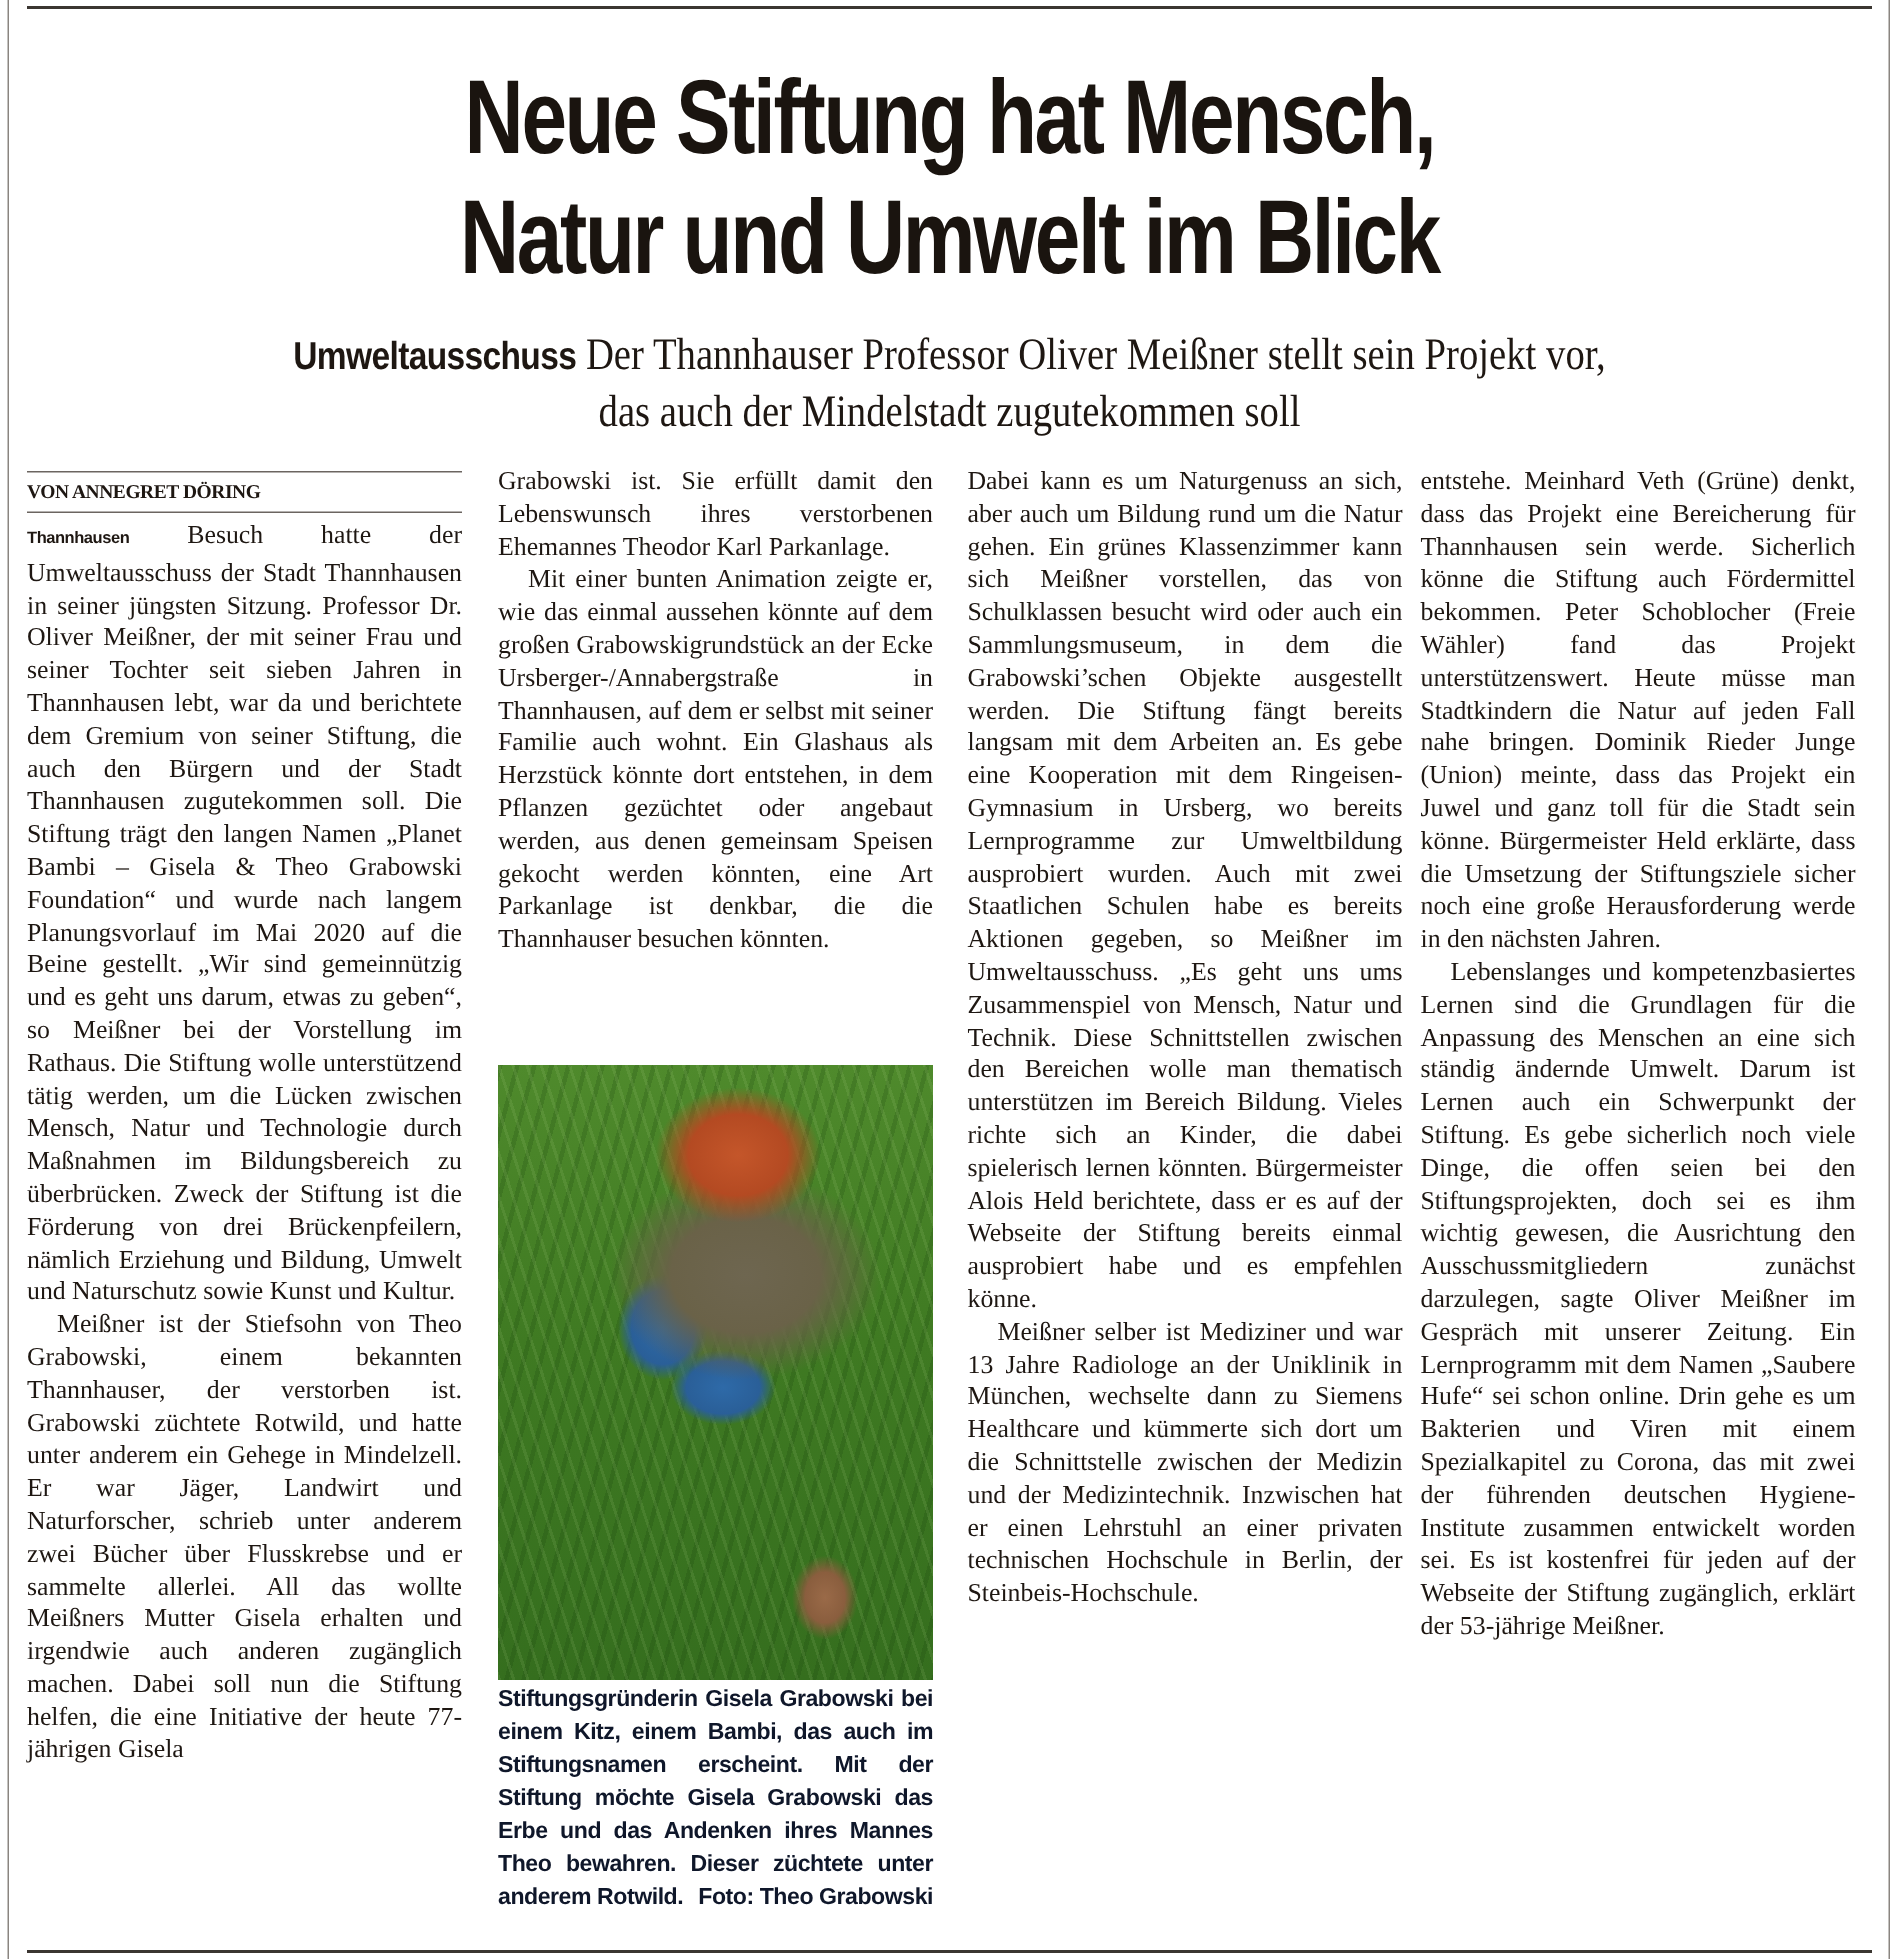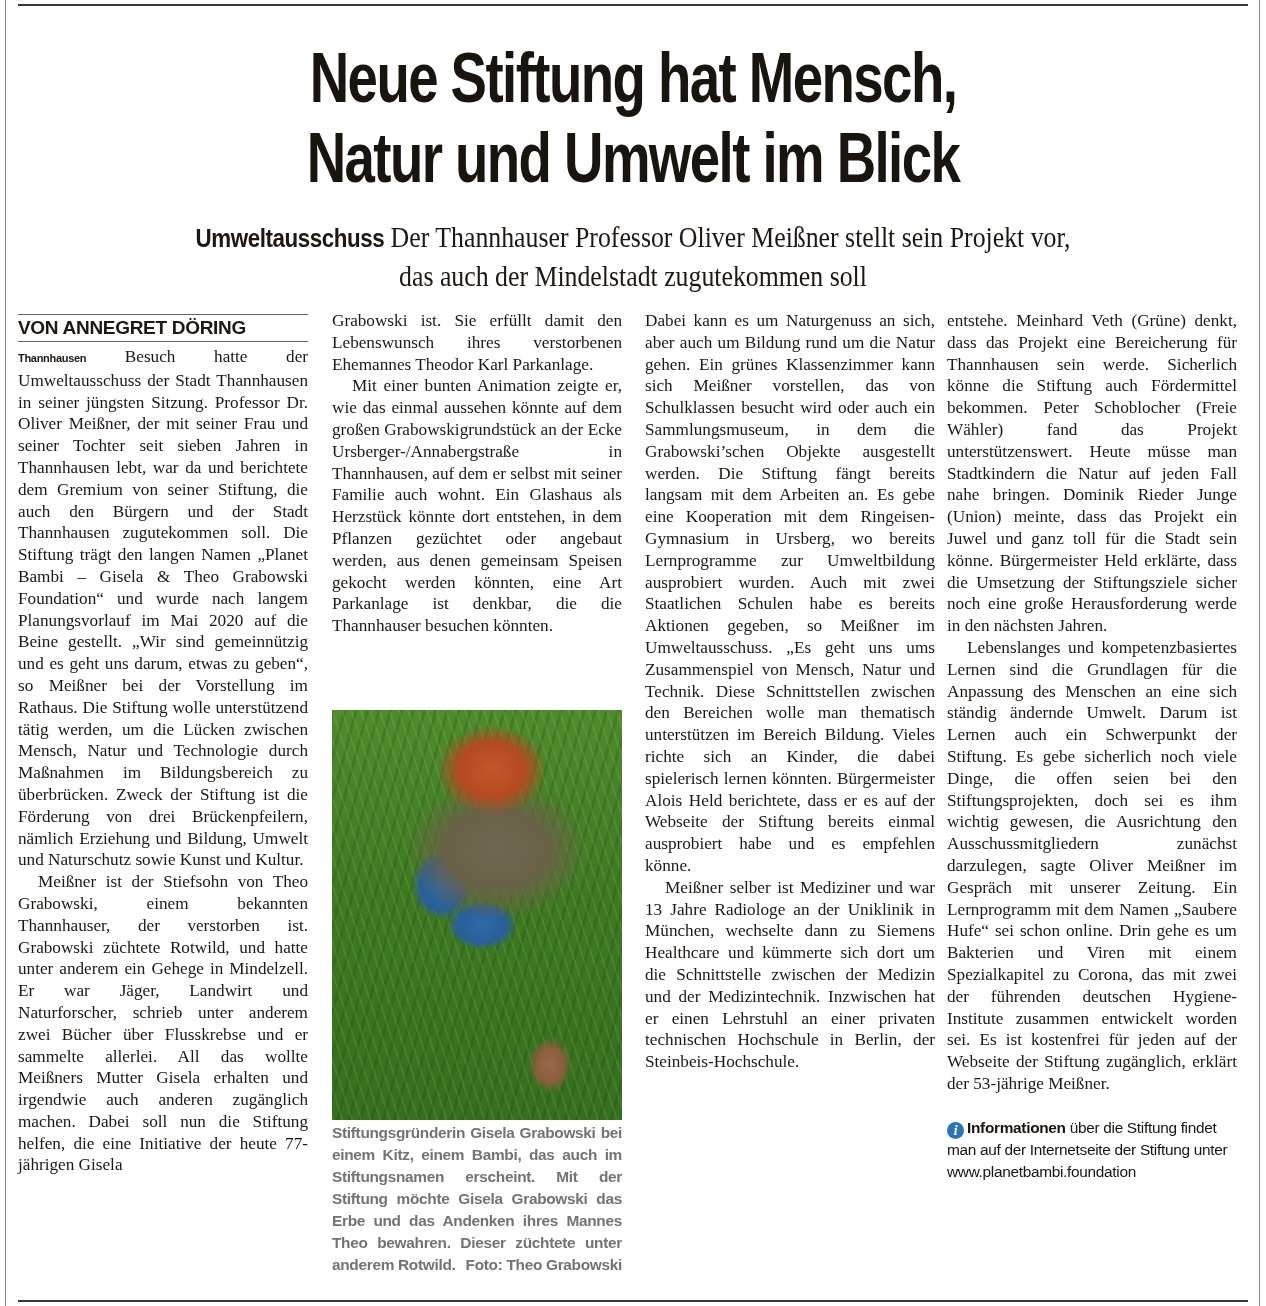--- a/index.html
+++ b/index.html
@@ -37,42 +37,42 @@
   }
   .col p { margin: 0; }
   .col p.indent { text-indent: 20px; }
   .col1 { left: 18px; }
   .col2 { left: 332px; }
   .col3 { left: 645px; }
   .col4 { left: 947px; }
 
   .byline {
     border-top: 1px solid #6b6560; border-bottom: 1px solid #6b6560;
-    font-family: Liberation Sans, sans-serif; font-weight: bold; font-size: 19px;
+    font-family: Liberation Serif, serif; font-weight: bold; font-size: 13px;
     line-height: 26px; height: 26px; margin: 4px 0 4px 0; letter-spacing: -0.3px;
   }
   .dateline { font-family: "Liberation Sans", sans-serif; font-weight: bold; font-size: 11px; letter-spacing: -0.3px; }
 
   .photo {
     position: absolute; left: 332px; top: 710px; width: 290px; height: 410px;
     overflow: hidden;
     background:
       radial-gradient(ellipse 55px 45px at 160px 60px, #c4562a 0%, #b44a22 60%, rgba(180,74,34,0) 100%),
       radial-gradient(ellipse 90px 70px at 165px 140px, #6e6650 0%, #6a6248 55%, rgba(106,98,72,0) 100%),
       radial-gradient(ellipse 30px 35px at 110px 175px, #2e6aa8 0%, #2a5f98 70%, rgba(42,95,152,0) 100%),
       radial-gradient(ellipse 35px 25px at 150px 215px, #2e6aa8 0%, #2a5f98 70%, rgba(42,95,152,0) 100%),
       radial-gradient(ellipse 22px 28px at 218px 355px, #9a6a48 0%, #8a5e3e 60%, rgba(138,94,62,0) 100%),
       repeating-linear-gradient(72deg, rgba(200,230,160,0.10) 0 2px, rgba(0,0,0,0) 2px 9px),
       repeating-linear-gradient(105deg, rgba(20,60,10,0.18) 0 3px, rgba(0,0,0,0) 3px 11px),
       linear-gradient(180deg, #4f8a2c 0%, #3f7a22 45%, #356e1e 100%);
   }
   .caption {
     position: absolute; left: 332px; top: 1122px; width: 290px;
     font-family: "Liberation Sans", sans-serif; font-weight: bold; font-size: 15.4px; line-height: 22px;
-    text-align: justify; letter-spacing: -0.3px; color: #737373;
+    text-align: justify; letter-spacing: -0.3px; color: #0f172a;
   }
   .caption .credit { font-weight: bold; float: right; letter-spacing: -0.3px; }
 
   .infobox {
     margin-top: 22px;
     font-family: "Liberation Sans", sans-serif; font-size: 15.4px; line-height: 22px;
     text-align: left; letter-spacing: -0.3px; color: #1a140f;
   }
   .infobox .info-title { font-weight: bold; }
   .info-icon {
@@ -116,18 +116,15 @@
 </div>
 
 <div class="col col3">
   <p>Dabei kann es um Naturgenuss an sich, aber auch um Bildung rund um die Natur gehen. Ein grünes Klassenzimmer kann sich Meißner vorstellen, das von Schulklassen besucht wird oder auch ein Sammlungsmuseum, in dem die Grabowski’schen Objekte ausgestellt werden. Die Stiftung fängt bereits langsam mit dem Arbeiten an. Es gebe eine Kooperation mit dem Ringeisen-Gymnasium in Ursberg, wo bereits Lernprogramme zur Umweltbildung ausprobiert wurden. Auch mit zwei Staatlichen Schulen habe es bereits Aktionen gegeben, so Meißner im Umweltausschuss. „Es geht uns ums Zusammenspiel von Mensch, Natur und Technik. Diese Schnittstellen zwischen den Bereichen wolle man thematisch unterstützen im Bereich Bildung. Vieles richte sich an Kinder, die dabei spielerisch lernen könnten. Bürgermeister Alois Held berichtete, dass er es auf der Webseite der Stiftung bereits einmal ausprobiert habe und es empfehlen könne.</p>
   <p class="indent">Meißner selber ist Mediziner und war 13 Jahre Radiologe an der Uniklinik in München, wechselte dann zu Siemens Healthcare und kümmerte sich dort um die Schnittstelle zwischen der Medizin und der Medizintechnik. Inzwischen hat er einen Lehrstuhl an einer privaten technischen Hochschule in Berlin, der Steinbeis-Hochschule.</p>
 </div>
 
 <div class="col col4">
   <p>entstehe. Meinhard Veth (Grüne) denkt, dass das Projekt eine Bereicherung für Thannhausen sein werde. Sicherlich könne die Stiftung auch Fördermittel bekommen. Peter Schoblocher (Freie Wähler) fand das Projekt unterstützenswert. Heute müsse man Stadtkindern die Natur auf jeden Fall nahe bringen. Dominik Rieder Junge (Union) meinte, dass das Projekt ein Juwel und ganz toll für die Stadt sein könne. Bürgermeister Held erklärte, dass die Umsetzung der Stiftungsziele sicher noch eine große Herausforderung werde in den nächsten Jahren.</p>
   <p class="indent">Lebenslanges und kompetenzbasiertes Lernen sind die Grundlagen für die Anpassung des Menschen an eine sich ständig ändernde Umwelt. Darum ist Lernen auch ein Schwerpunkt der Stiftung. Es gebe sicherlich noch viele Dinge, die offen seien bei den Stiftungsprojekten, doch sei es ihm wichtig gewesen, die Ausrichtung den Ausschussmitgliedern zunächst darzulegen, sagte Oliver Meißner im Gespräch mit unserer Zeitung. Ein Lernprogramm mit dem Namen „Saubere Hufe“ sei schon online. Drin gehe es um Bakterien und Viren mit einem Spezialkapitel zu Corona, das mit zwei der führenden deutschen Hygiene-Institute zusammen entwickelt worden sei. Es ist kostenfrei für jeden auf der Webseite der Stiftung zugänglich, erklärt der 53-jährige Meißner.</p>
-  <div class="infobox">
-    <span class="info-icon">i</span><span class="info-title">Informationen</span><span> über die Stiftung findet man auf der Internetseite der Stiftung unter www.planetbambi.foundation</span>
-  </div>
 </div>
 
 <div class="bottom-rule"></div>
 
 </body></html>

